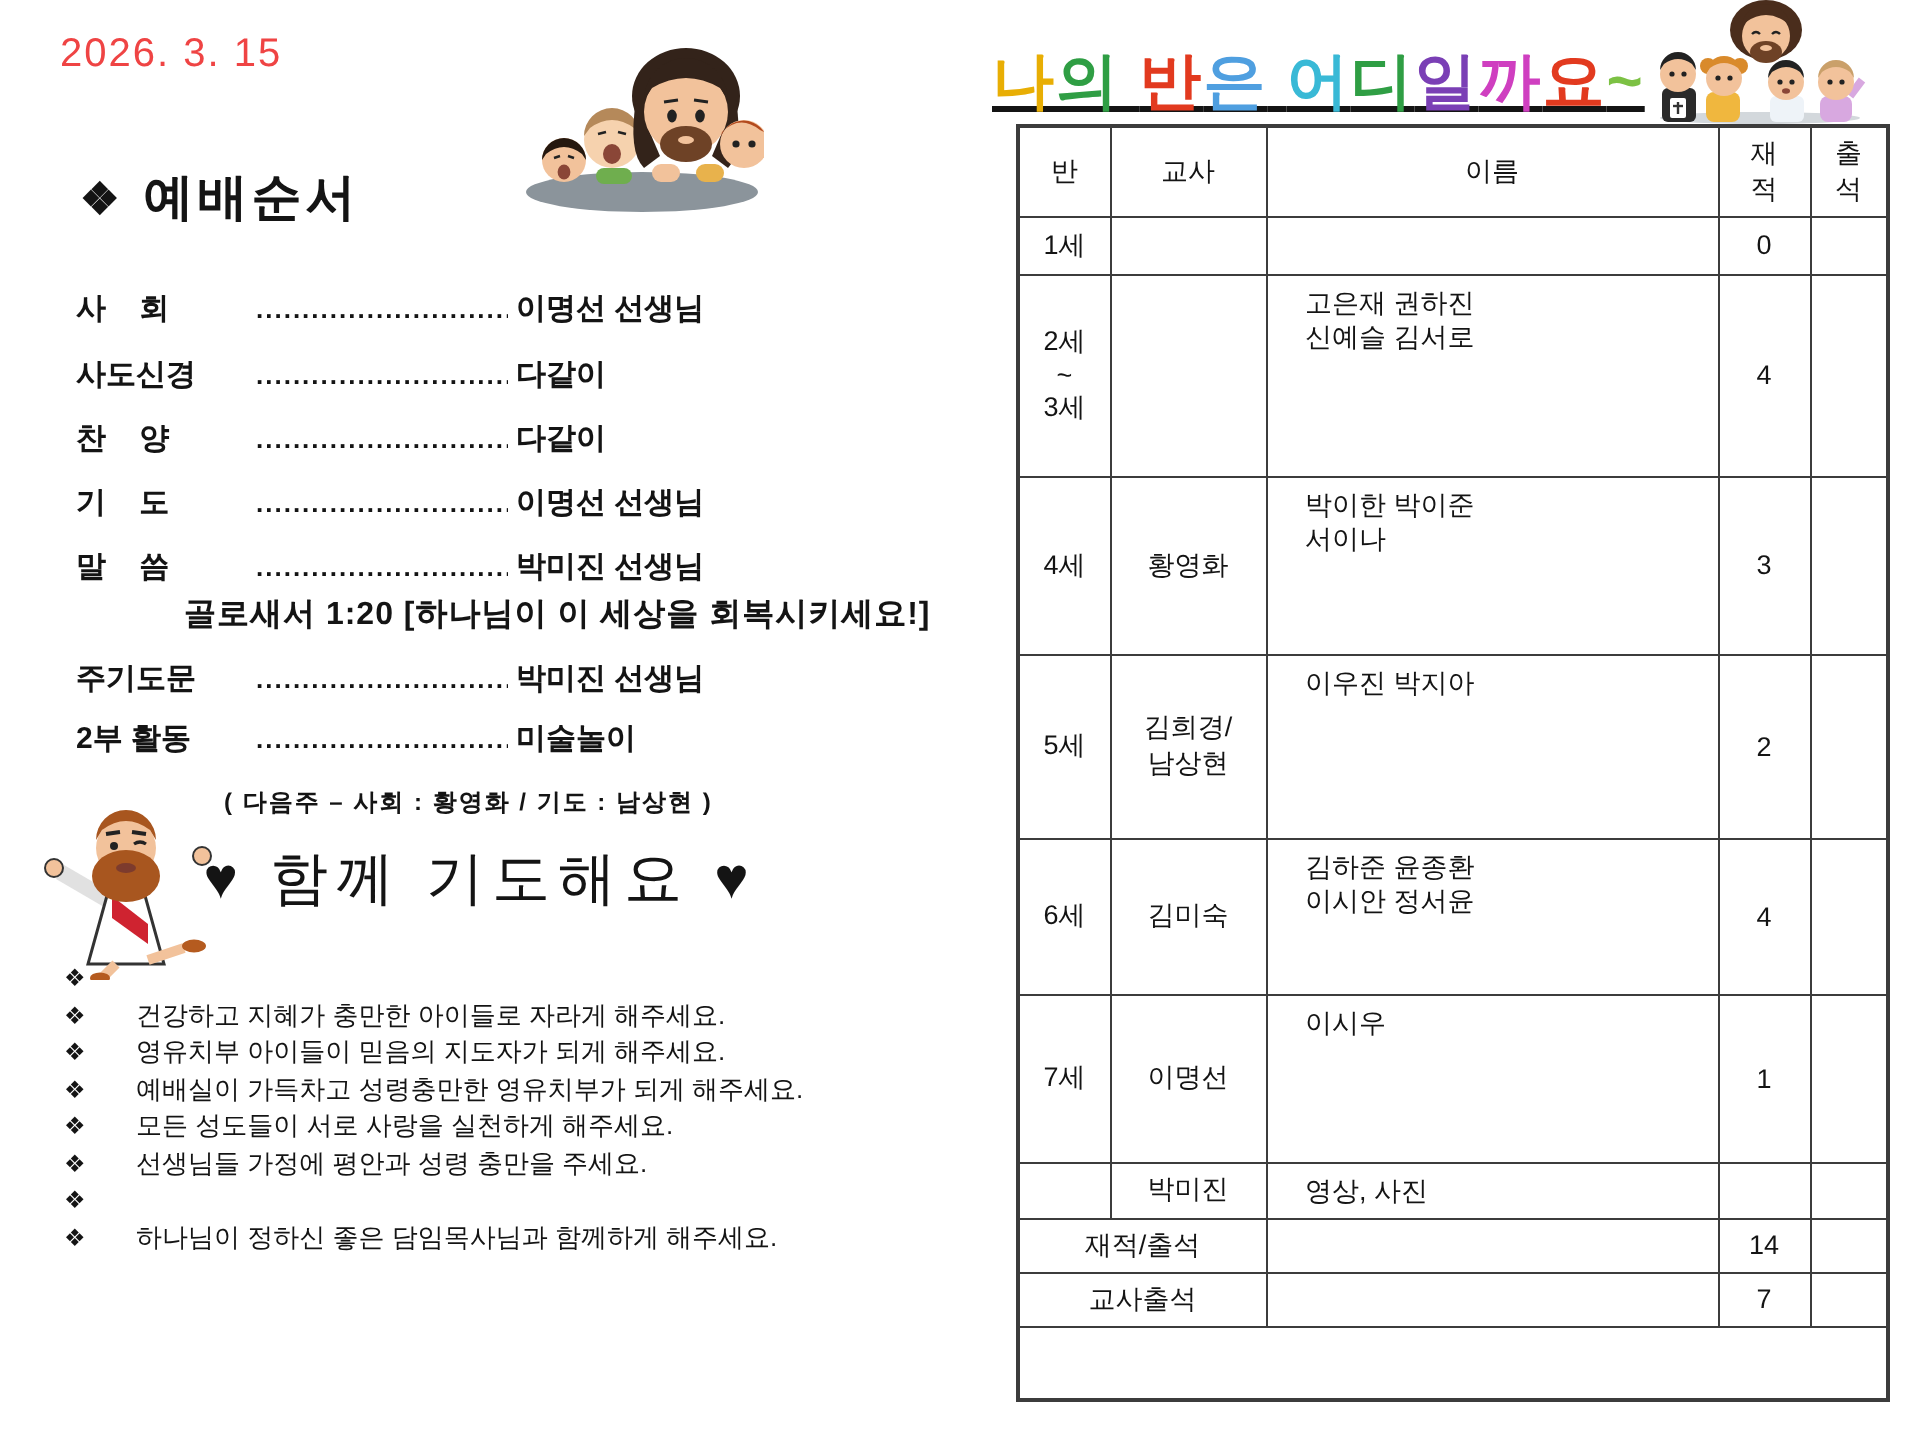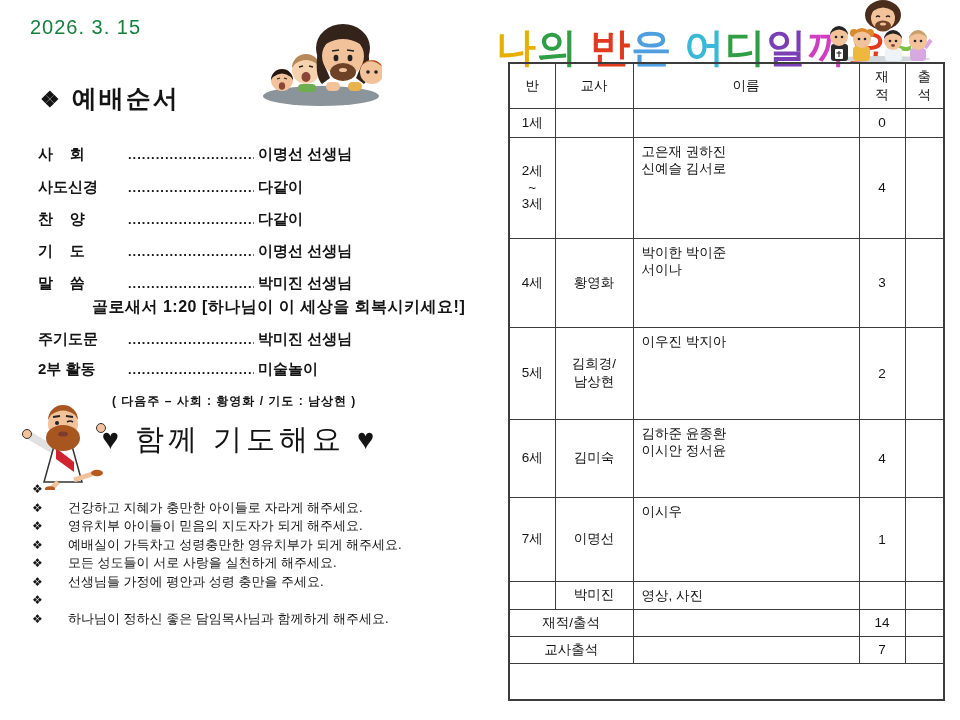--- a/index.html
+++ b/index.html
@@ -7,52 +7,52 @@
   body {
     background: #ffffff;
     font-family: "Liberation Sans", sans-serif;
     color: #141414;
     position: relative;
     overflow: hidden;
   }
   .abs { position: absolute; }
 
   
-  .date { left: 30px; top: 16px; font-size: 20px; letter-spacing: 1px; color: #15803d; }
+  .date { left: 30px; top: 16px; font-size: 20px; letter-spacing: 1px; color: #ef4444; }
 
   .worship-heading { left: 40px; top: 82px; font-size: 25px; font-weight: 700; letter-spacing: 2px; }
   .worship-heading .bullet { font-size: 22px; margin-right: 10px; }
 
   .w-row { left: 38px; display: flex; align-items: center; font-weight: 700; font-size: 15px; width: 430px; }
   .w-label { width: 90px; white-space: pre; flex: none; }
   .w-dots  { width: 126px; flex: none; overflow: hidden; white-space: nowrap; letter-spacing: 1px; font-size: 13px; }
   .w-value { margin-left: 4px; white-space: pre; }
 
   .scripture { left: 92px; top: 297px; font-size: 16px; font-weight: 700; letter-spacing: 0.5px; }
   .next-week { left: 112px; top: 393px; font-size: 12px; font-weight: 700; letter-spacing: 1px; }
 
   .prayer-title { left: 100px; top: 420px; width: 280px; text-align: center;
                   font-size: 29px; letter-spacing: 4px; font-weight: 400; }
 
   .prayer-list { left: 32px; top: 482px; width: 430px; list-style: none; }
   .prayer-list li { display: flex; align-items: baseline; margin-bottom: 4.5px; font-size: 13px; line-height: 14px; }
   .prayer-list .pb { flex: none; width: 14px; margin-right: 22px; font-size: 12px; }
 
   
-  .page-title { left: 496px; top: 20px; font-size: 40px; font-weight: 700; letter-spacing: 1px; white-space: pre; }
+  .page-title { left: 496px; top: 20px; font-size: 31px; font-weight: 700; letter-spacing: 1px; white-space: pre; text-decoration: underline; }
 
   table.att { left: 508px; top: 62px; position: absolute; border-collapse: collapse; table-layout: fixed;
               width: 435px; border: 2px solid #3c3c3c; }
   table.att th, table.att td {
     border: 1.6px solid #3c3c3c;
     font-size: 13.5px; font-weight: 400;
     text-align: center; vertical-align: middle;
     white-space: pre-line; padding: 2px; overflow: hidden;
   }
-  table.att td.names { text-align: left; vertical-align: top; padding: 5px 8px; line-height: 17px; }
+  table.att td.names { text-align: left; vertical-align: top; padding: 5px 19px; line-height: 17px; }
   table.att .rhead { height: 45px; }
   table.att .r0 { height: 29px; }  table.att .r1 { height: 101px; }
   table.att .r2 { height: 89px; }  table.att .r3 { height: 92px; }
   table.att .r4 { height: 78px; }  table.att .r5 { height: 84px; }
   table.att .r6 { height: 26px; margin-top: 37px; }
   table.att .rs { height: 27px; }
   table.att .rend { height: 37px; }
 
   svg { display: block; }
 </style>

